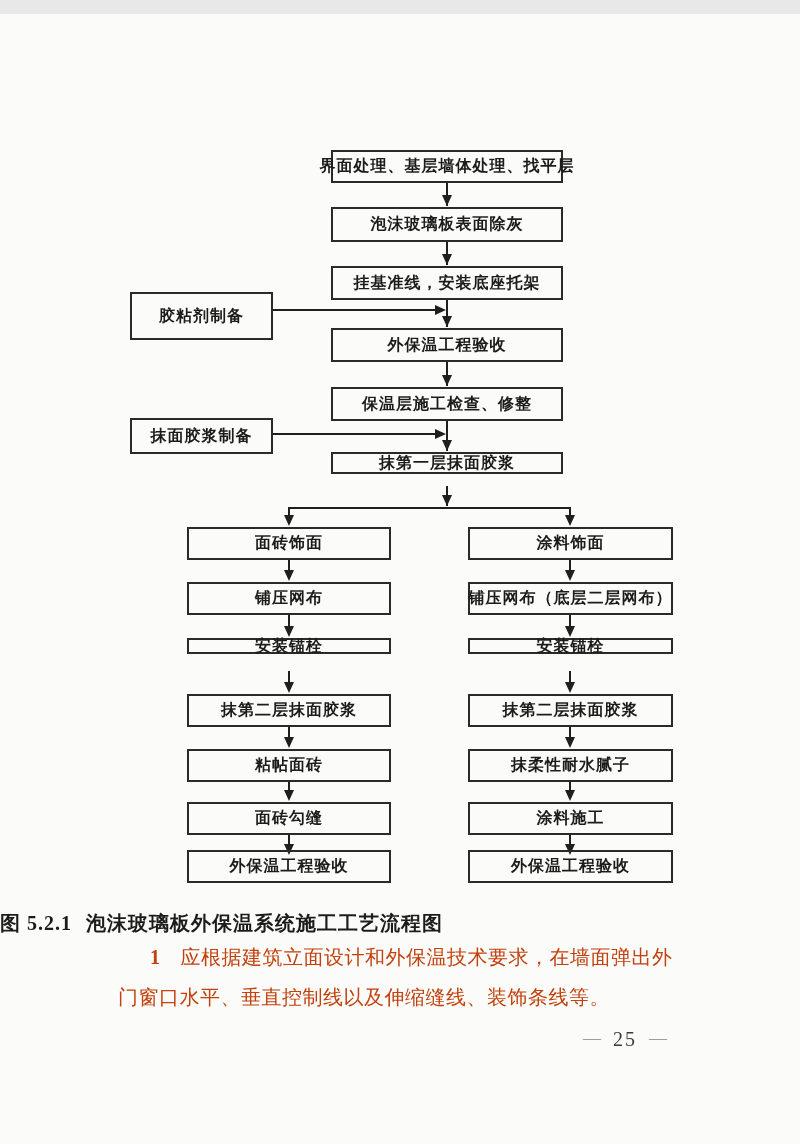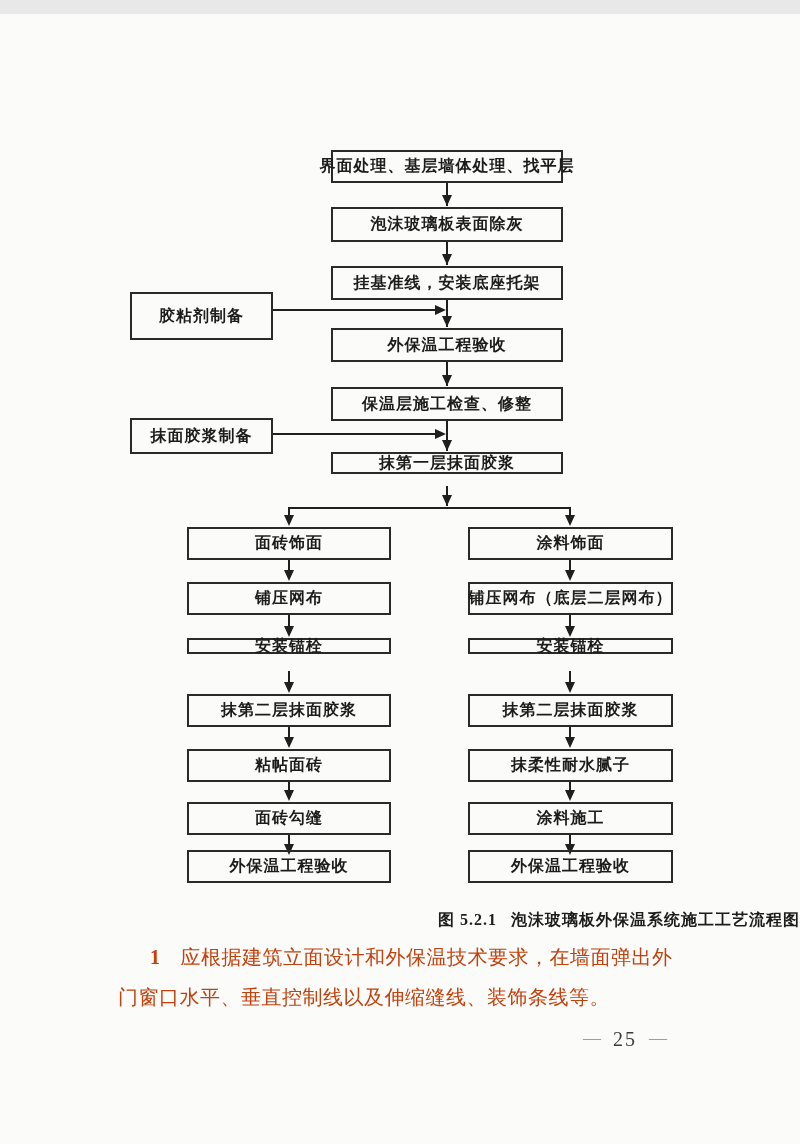--- a/index.html
+++ b/index.html
@@ -19,22 +19,22 @@
   .colL{left:187px;width:204px;}
   .colR{left:468px;width:205px;font-family:Liberation Mono, monospace;}
   .m1{top:136px;height:33px}.m2{top:193px;height:35px}.m3{top:252px;height:34px}
   .m4{top:314px;height:34px}.m5{top:373px;height:34px}.m6{top:438px;height:22px}
   .a1{top:278px;height:48px}.a2{top:404px;height:36px}
   .r1{top:513px;height:33px}.r2{top:568px;height:33px}.r3{top:624px;height:16px}
   .r4{top:680px;height:33px}.r5{top:735px;height:33px}.r6{top:788px;height:33px}
   .r7{top:836px;height:33px}
   .connectors{position:absolute;left:0;top:0;pointer-events:none;}
   .caption{
-    position:absolute;left:0;right:0;top:896px;text-align:right;
-    font-size:16px;font-weight:bold;letter-spacing:1px;white-space:nowrap;
+    position:absolute;left:0;right:0;top:896px;text-align:left;
+    font-size:20px;font-weight:bold;letter-spacing:1px;white-space:nowrap;
   }
   .caption .gap{display:inline-block;width:14px;}
   .para-line{
     position:absolute;left:118px;font-size:20px;letter-spacing:0.5px;
     white-space:nowrap;color:#c2410c;
   }
   .p1{top:930px;}
   .p2{top:970px;}
   .item-num{font-weight:bold;margin-left:32px;margin-right:20px;}
   .footer{

